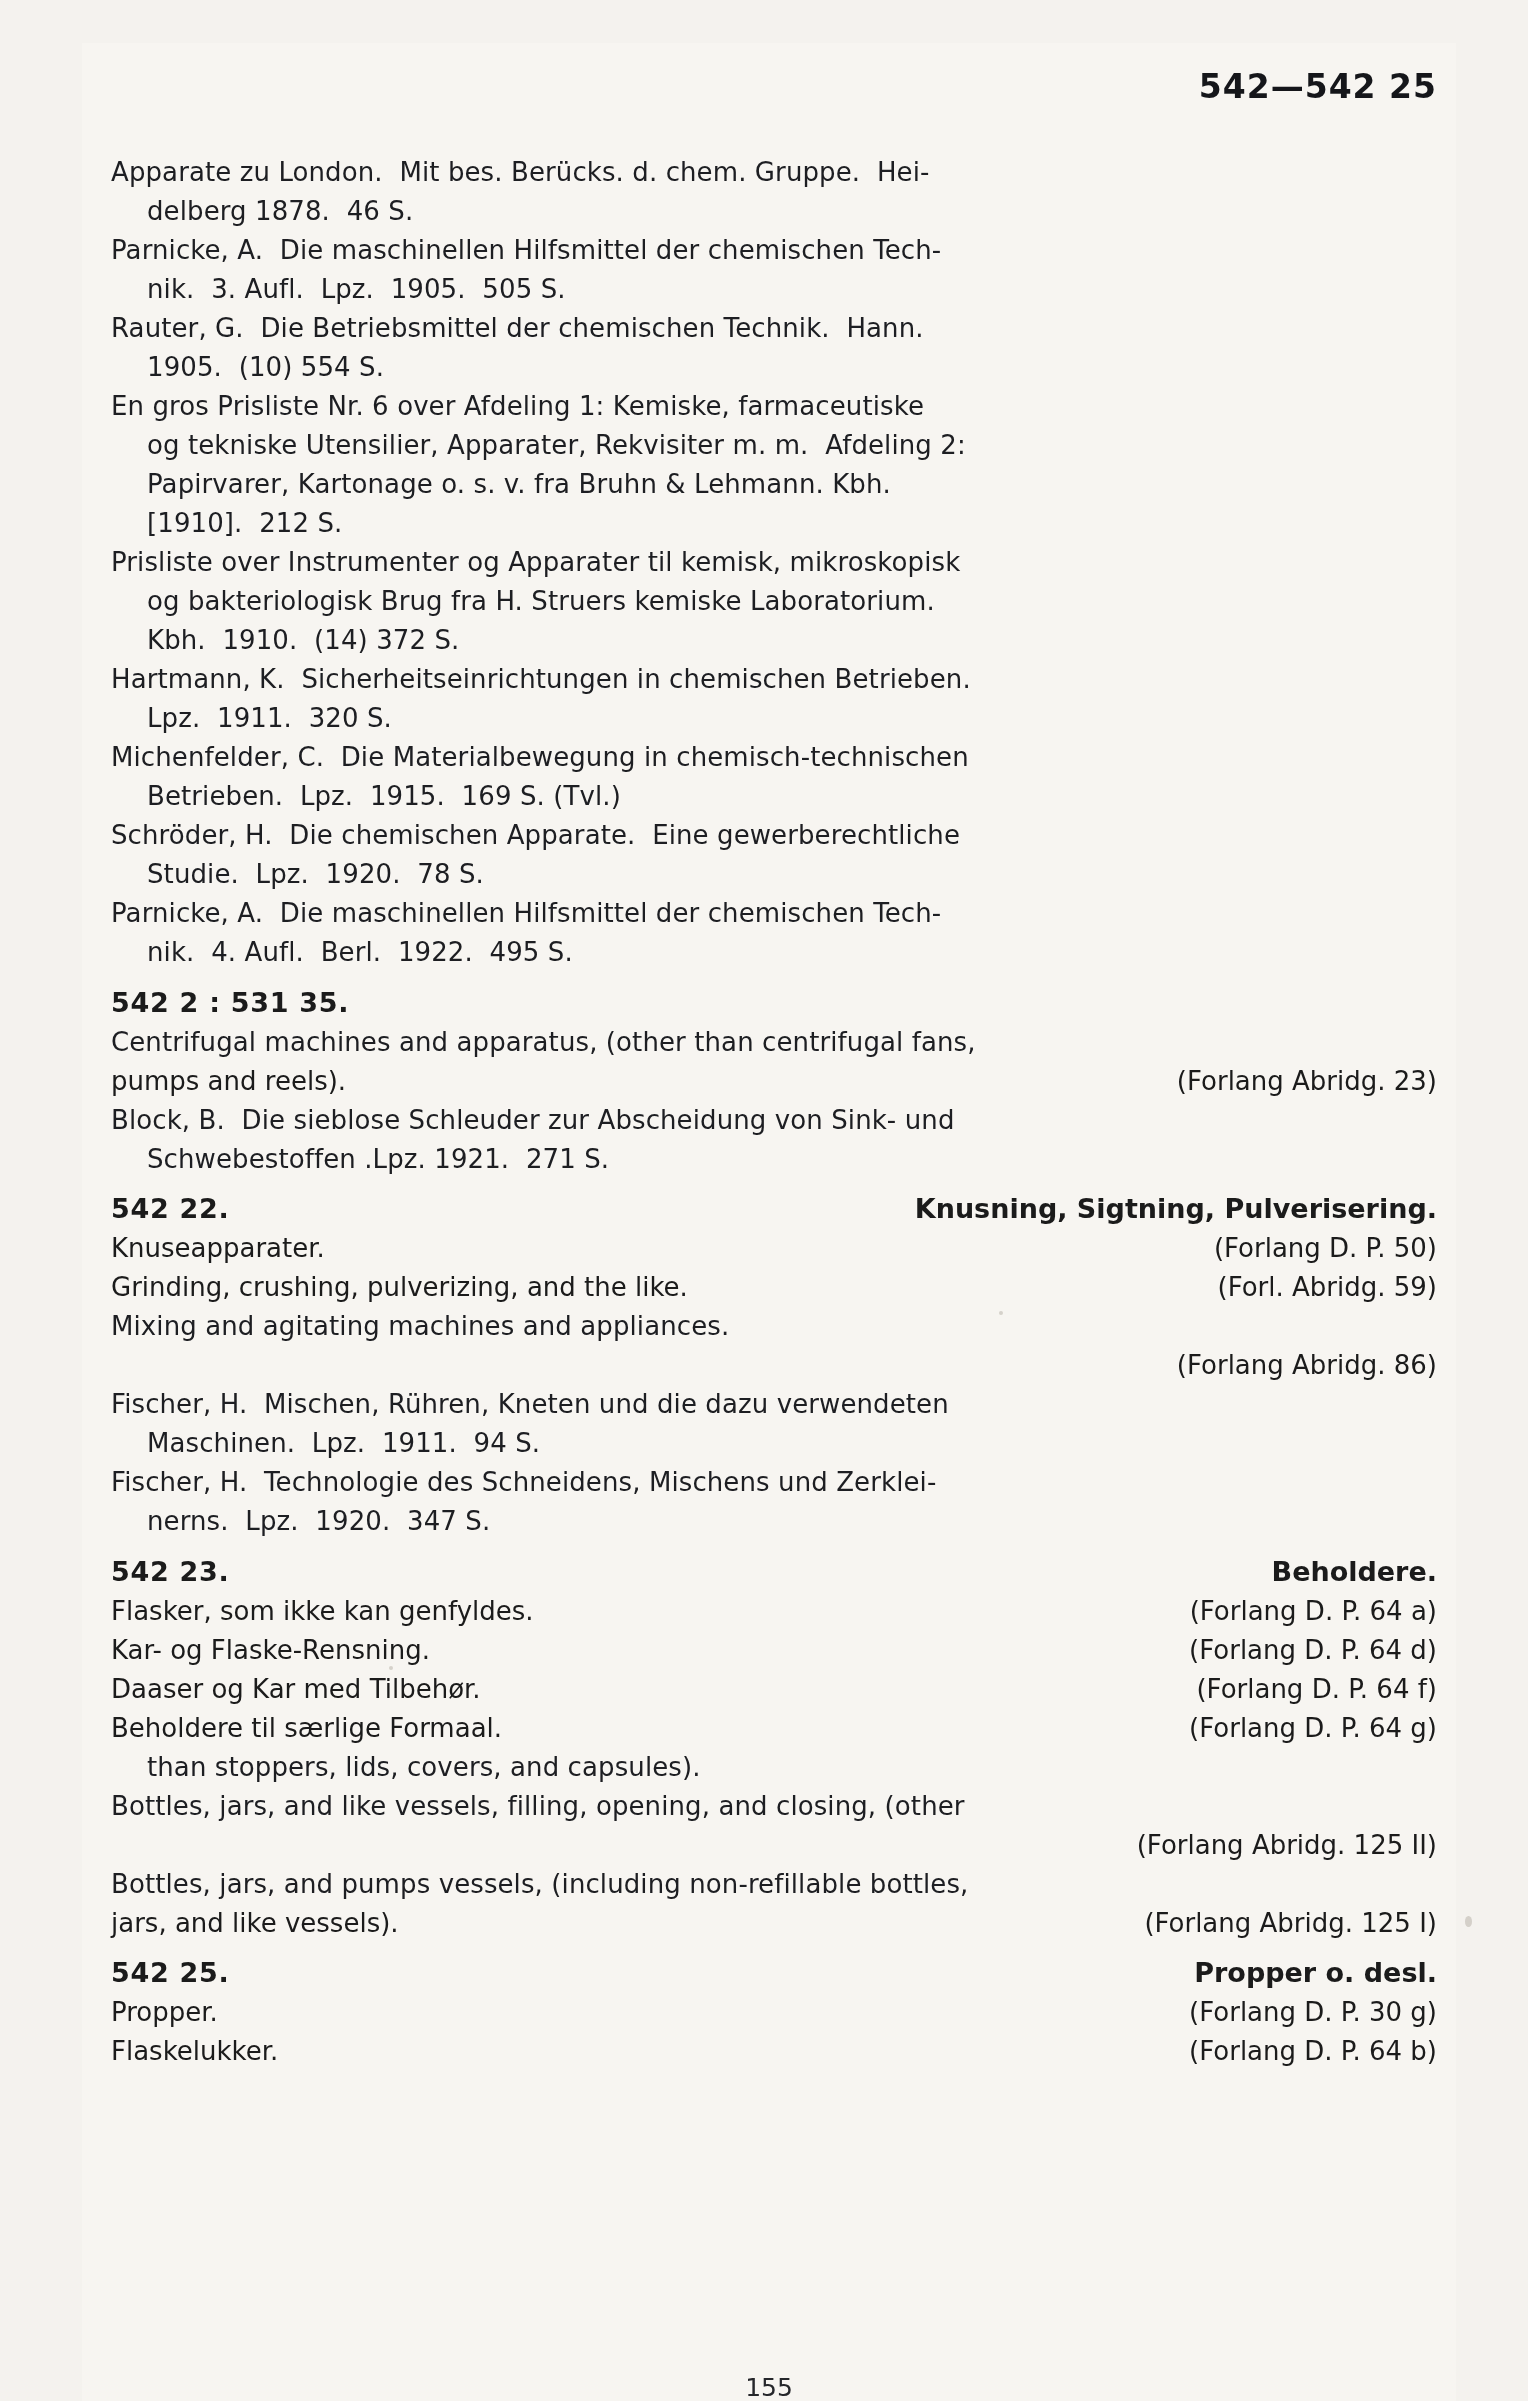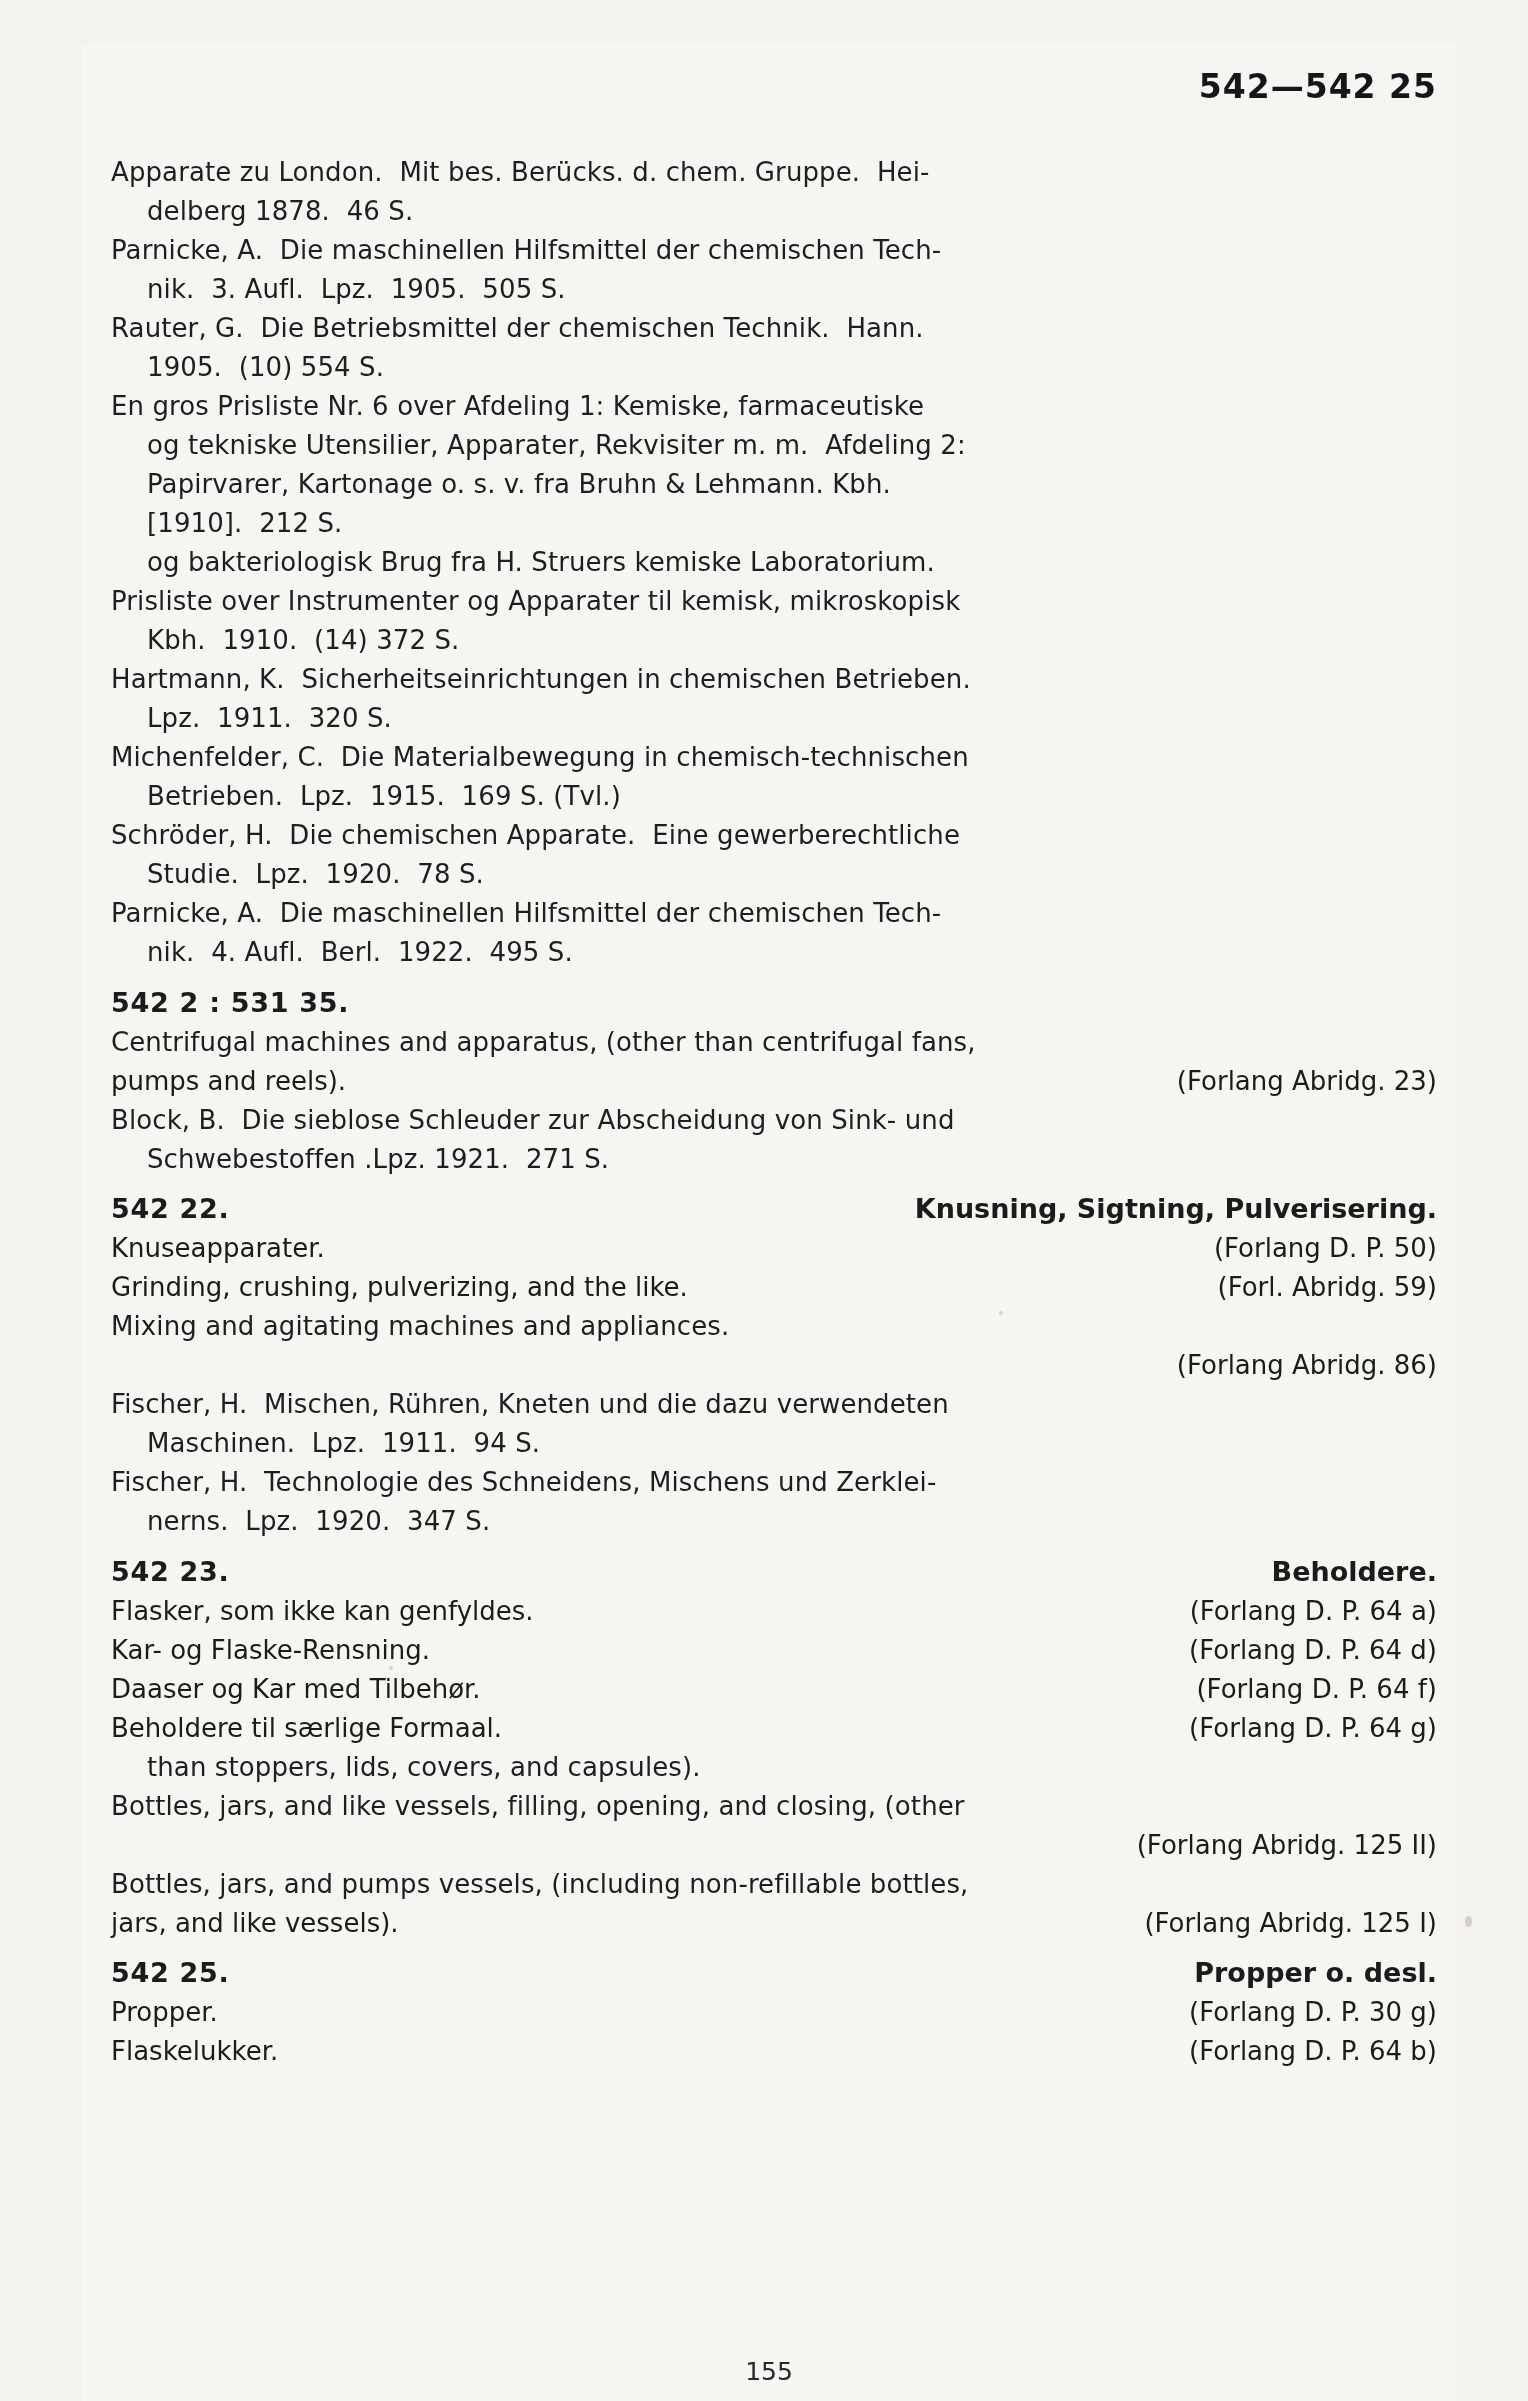--- a/index.html
+++ b/index.html
@@ -101,21 +101,21 @@
   }
   .right-only {
     text-align: right;
     font-size: 26px;
     line-height: 39px;
   }
   .folio {
     position: absolute;
     left: 0;
     right: 0;
-    bottom: 63px;
+    bottom: 47px;
     text-align: center;
     font-size: 25px;
     color: #26272b;
     font-family: "DejaVu Sans", sans-serif;
   }
   .speck {
     position: absolute;
     background: #b9b4ab;
     border-radius: 50%;
     opacity: 0.55;
@@ -133,22 +133,22 @@
         <div class="ln">Apparate zu London.  Mit bes. Berücks. d. chem. Gruppe.  Hei-</div>
         <div class="ln indent">delberg 1878.  46 S.</div>
         <div class="ln"><span class="bold">Parnicke, A.</span>  <span>Die maschinellen Hilfsmittel der chemischen Tech-</span></div>
         <div class="ln indent">nik.  3. Aufl.  Lpz.  1905.  505 S.</div>
         <div class="ln"><span class="bold">Rauter, G.</span>  <span>Die Betriebsmittel der chemischen Technik.  Hann.</span></div>
         <div class="ln indent">1905.  (10) 554 S.</div>
         <div class="ln">En gros Prisliste Nr. 6 over Afdeling 1: Kemiske, farmaceutiske</div>
         <div class="ln indent">og tekniske Utensilier, Apparater, Rekvisiter m. m.  Afdeling 2:</div>
         <div class="ln indent">Papirvarer, Kartonage o. s. v. fra Bruhn &amp; Lehmann. Kbh.</div>
         <div class="ln indent">[1910].  212 S.</div>
+        <div class="ln">Prisliste over Instrumenter og Apparater til kemisk, mikroskopisk</div>
         <div class="ln indent">og bakteriologisk Brug fra H. Struers kemiske Laboratorium.</div>
-        <div class="ln">Prisliste over Instrumenter og Apparater til kemisk, mikroskopisk</div>
         <div class="ln indent">Kbh.  1910.  (14) 372 S.</div>
         <div class="ln"><span class="bold">Hartmann, K.</span>  <span>Sicherheitseinrichtungen in chemischen Betrieben.</span></div>
         <div class="ln indent">Lpz.  1911.  320 S.</div>
         <div class="ln"><span class="bold">Michenfelder, C.</span>  <span>Die Materialbewegung in chemisch-technischen</span></div>
         <div class="ln indent">Betrieben.  Lpz.  1915.  169 S. (Tvl.)</div>
         <div class="ln"><span class="bold">Schröder, H.</span>  <span>Die chemischen Apparate.  Eine gewerberechtliche</span></div>
         <div class="ln indent">Studie.  Lpz.  1920.  78 S.</div>
         <div class="ln"><span class="bold">Parnicke, A.</span>  <span>Die maschinellen Hilfsmittel der chemischen Tech-</span></div>
         <div class="ln indent">nik.  4. Aufl.  Berl.  1922.  495 S.</div>
         <div class="sec">

